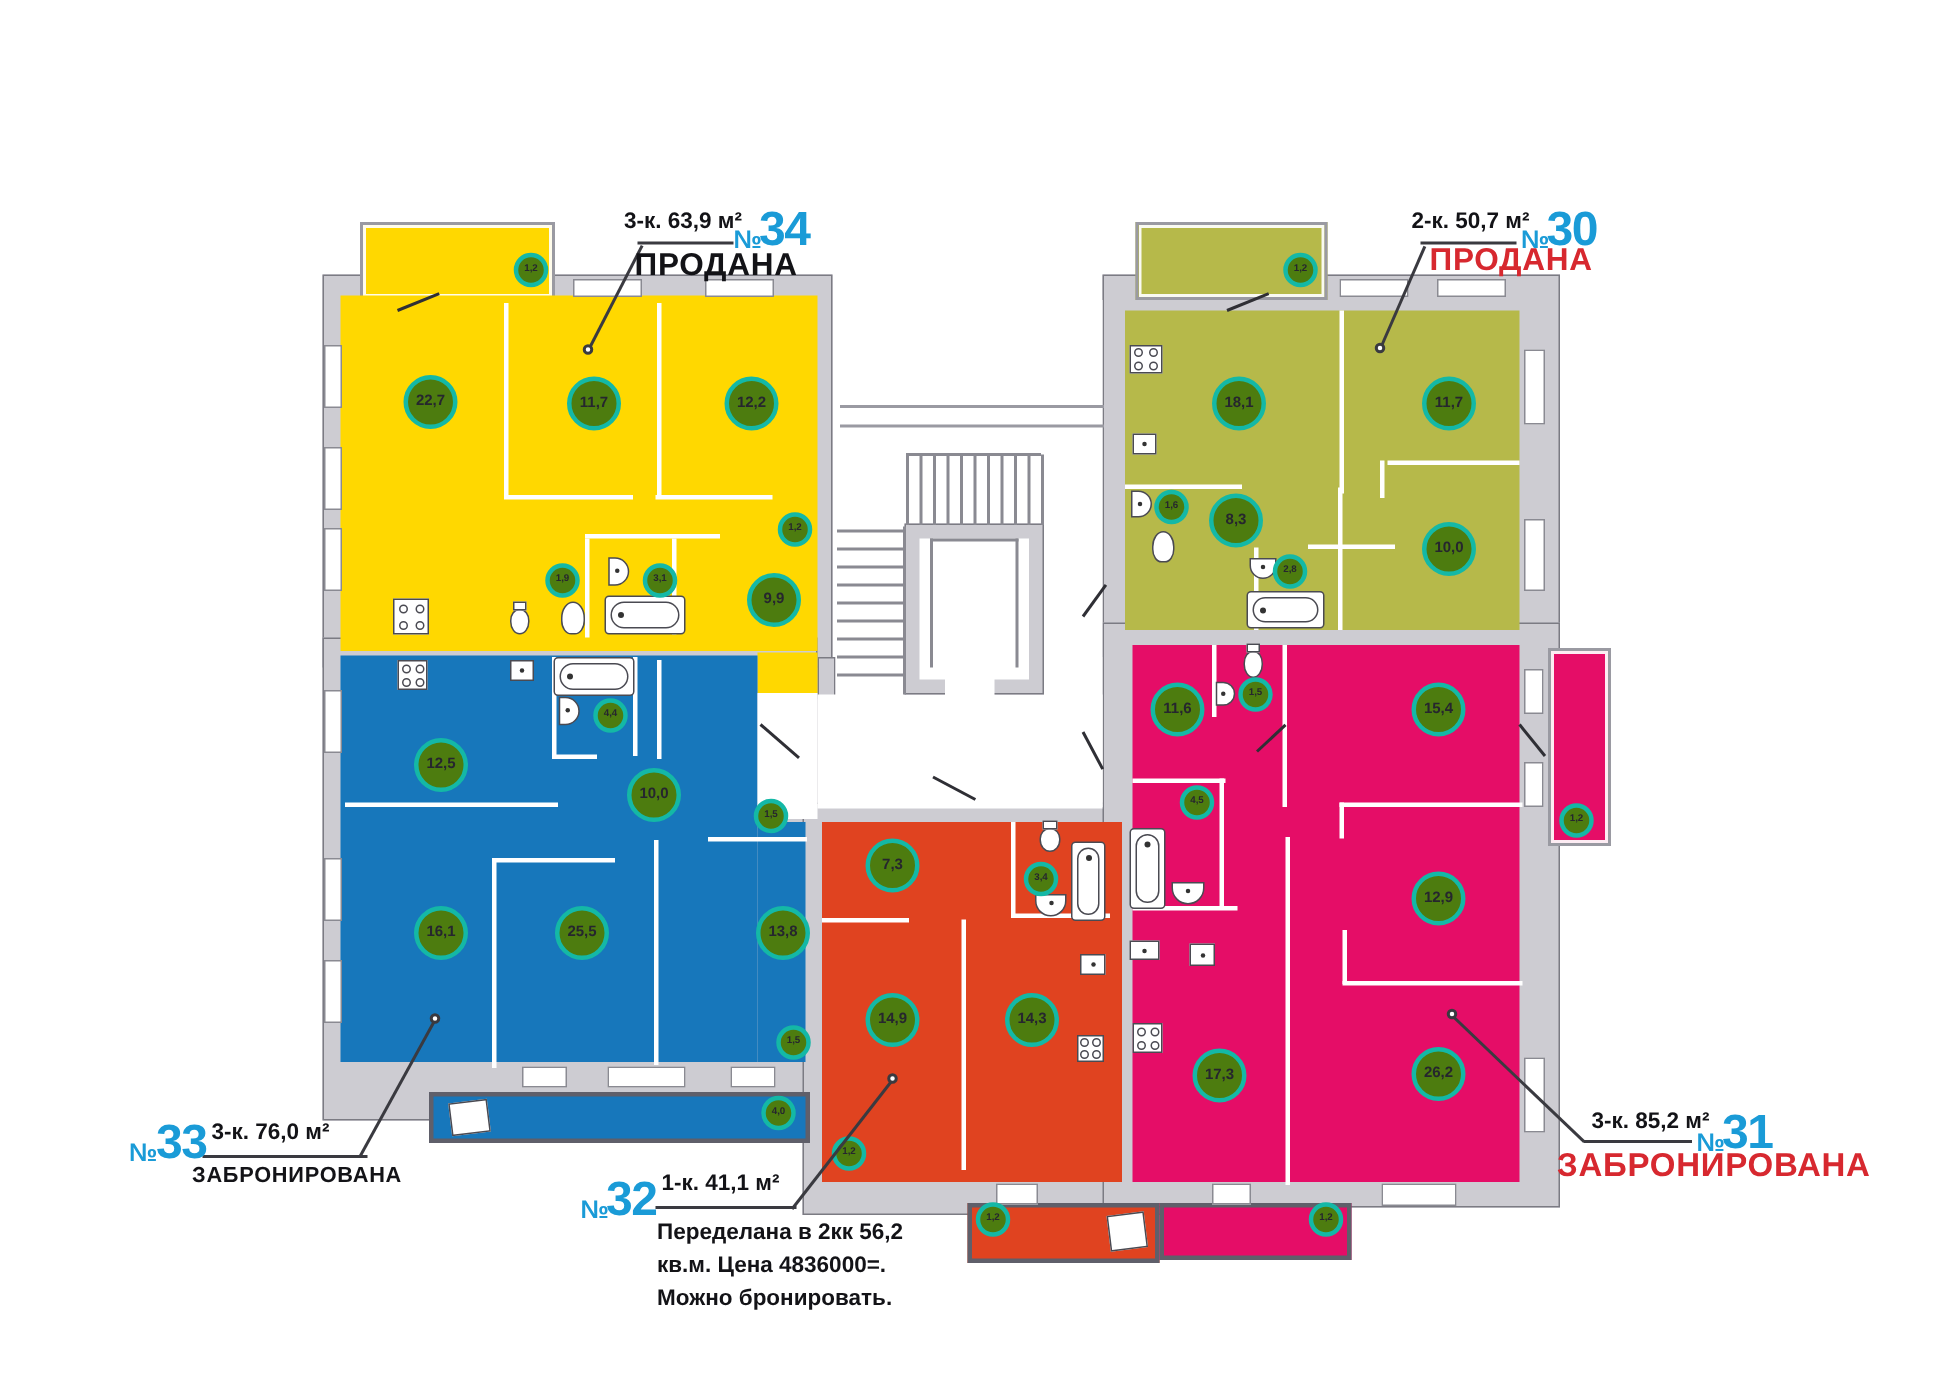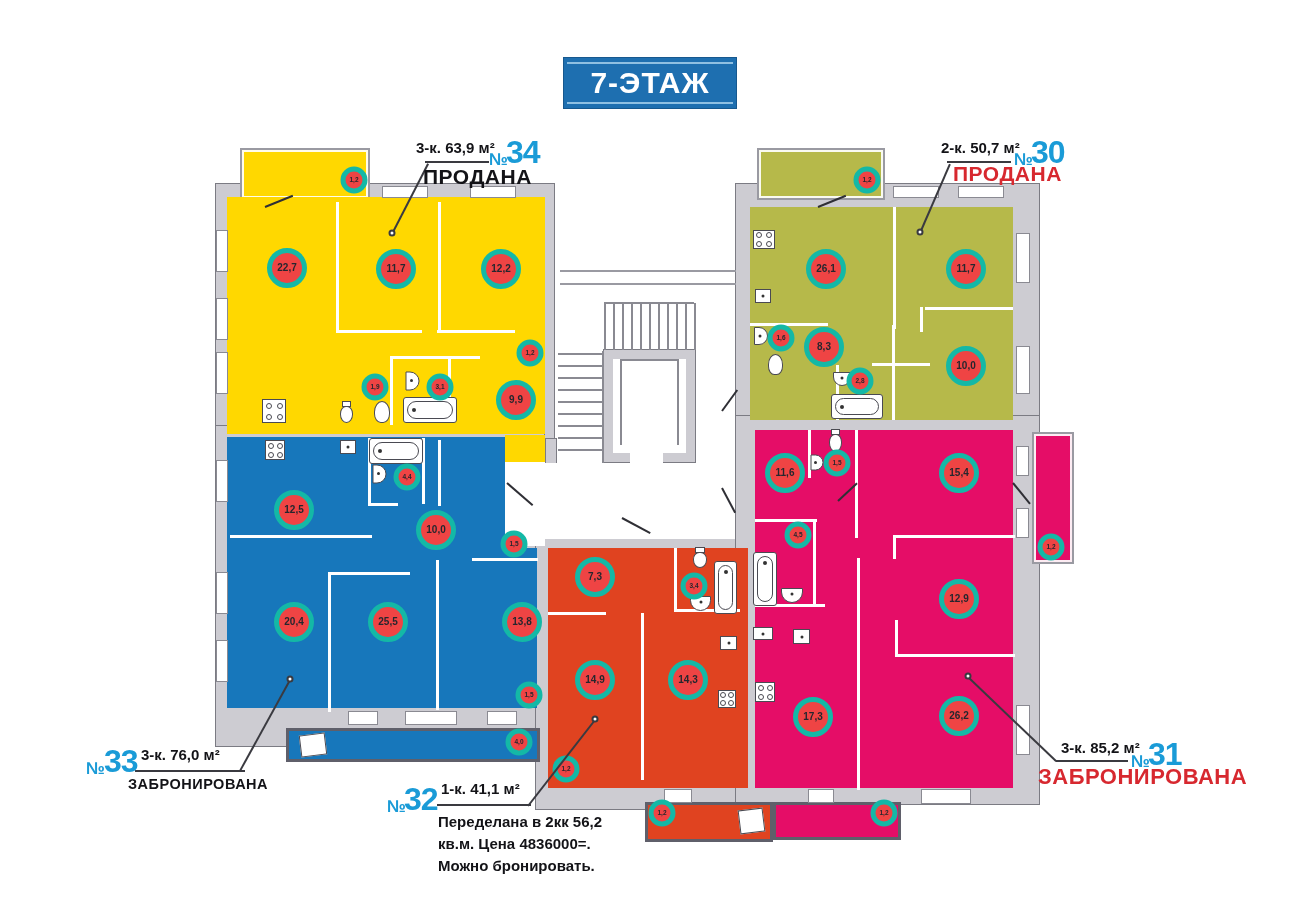--- a/index.html
+++ b/index.html
@@ -6,21 +6,21 @@
   #stage{position:relative;width:1300px;height:920px;background:#fff;overflow:hidden;
          font-family:"Liberation Sans",sans-serif;}
   .wallblock{position:absolute;background:#cdccd2;border:1px solid #7b7b83;z-index:1;box-sizing:border-box;}
   .fill{position:absolute;z-index:10;}
   .whitearea{position:absolute;background:#fff;z-index:11;}
   .part{position:absolute;background:#fff;z-index:12;}
   .grayline{position:absolute;background:#8a8a92;z-index:13;}
   .window{position:absolute;background:#fff;border:1px solid #8a8a92;z-index:14;box-sizing:border-box;}
   .balcony{position:absolute;z-index:9;box-sizing:border-box;border:2px solid #9a9aa2;box-shadow:inset 0 0 0 2px rgba(255,255,255,.92);}
   .balcony.dark{border:3px solid #5f5f6a;box-shadow:none;}
-  .badge{position:absolute;background:#ef4444;border:5px solid #14b8a6;border-radius:50%;
+  .badge{position:absolute;background:#4d7c0f;border:3px solid #14b8a6;border-radius:50%;
          display:flex;align-items:center;justify-content:center;font-weight:bold;color:#26262e;
          transform:translate(-50%,-50%);z-index:30;line-height:1;}
   .badge.lg{width:30px;height:30px;font-size:10px;}
   .badge.sm{width:17px;height:17px;font-size:6.5px;}
   .fixture{position:absolute;z-index:20;box-sizing:border-box;}
   .stove{background:#fff;border:1px solid #4a4a52;display:grid;grid-template-columns:1fr 1fr;grid-template-rows:1fr 1fr;}
   .stove i{width:6px;height:6px;border:1px solid #4a4a52;border-radius:50%;margin:auto;box-sizing:border-box;}
   .sinkbox{background:#fff;border:1px solid #4a4a52;}
   .sinkbox::after{content:"";position:absolute;left:50%;top:50%;width:3px;height:3px;background:#333;border-radius:50%;transform:translate(-50%,-50%);}
   .toilet{background:#fff;border:1px solid #4a4a52;border-radius:45% 45% 50% 50%;}
@@ -54,23 +54,20 @@
   .elev-outer{position:absolute;background:#cdccd2;border:1px solid #7b7b83;z-index:12;box-sizing:border-box;}
   .elev-inner{position:absolute;background:#fff;z-index:13;}
   .elev-door{position:absolute;border:2px solid #8a8a92;border-bottom:none;background:transparent;z-index:14;box-sizing:border-box;}
   .halline{position:absolute;background:#9a9aa2;z-index:12;}
 </style>
 </head>
 <body>
 
 <div id="stage">
 
-  <div class="title-banner">
-    <span class="title-text">7-ЭТАЖ</span>
-  </div>
 
   <div class="wallblock" style="left:215px;top:183px;width:340px;height:262px;"></div>
   <div class="wallblock" style="left:735px;top:183px;width:305px;height:255px;"></div>
   <div class="wallblock" style="left:215px;top:425px;width:330px;height:322px;"></div>
   <div class="wallblock" style="left:535px;top:535px;width:242px;height:275px;"></div>
   <div class="wallblock" style="left:735px;top:415px;width:305px;height:390px;"></div>
   <div class="wallblock" style="left:545px;top:438px;width:12px;height:28px;"></div>
 
   <div class="balcony" style="left:240px;top:148px;width:130px;height:52px;background:#ffd800;"></div>
   <div class="balcony" style="left:757px;top:148px;width:128px;height:52px;background:#b6b94a;"></div>
@@ -255,33 +252,33 @@
 
   <div class="badge lg" style="left:287px;top:268px;">22,7</div>
   <div class="badge lg" style="left:396px;top:269px;">11,7</div>
   <div class="badge lg" style="left:501px;top:269px;">12,2</div>
   <div class="badge sm" style="left:530px;top:353px;">1,2</div>
   <div class="badge sm" style="left:375px;top:387px;">1,9</div>
   <div class="badge sm" style="left:440px;top:387px;">3,1</div>
   <div class="badge lg" style="left:516px;top:400px;">9,9</div>
   <div class="badge sm" style="left:354px;top:180px;">1,2</div>
 
-  <div class="badge lg" style="left:826px;top:269px;">26,1</div>
+  <div class="badge lg" style="left:826px;top:269px;">18,1</div>
   <div class="badge lg" style="left:966px;top:269px;">11,7</div>
   <div class="badge sm" style="left:781px;top:338px;">1,6</div>
   <div class="badge lg" style="left:824px;top:347px;">8,3</div>
   <div class="badge sm" style="left:860px;top:381px;">2,8</div>
   <div class="badge lg" style="left:966px;top:366px;">10,0</div>
   <div class="badge sm" style="left:867px;top:180px;">1,2</div>
 
   <div class="badge lg" style="left:294px;top:510px;">12,5</div>
   <div class="badge sm" style="left:407px;top:477px;">4,4</div>
   <div class="badge lg" style="left:436px;top:530px;">10,0</div>
   <div class="badge sm" style="left:514px;top:544px;">1,5</div>
-  <div class="badge lg" style="left:294px;top:622px;">20,4</div>
+  <div class="badge lg" style="left:294px;top:622px;">16,1</div>
   <div class="badge lg" style="left:388px;top:622px;">25,5</div>
   <div class="badge lg" style="left:522px;top:622px;">13,8</div>
   <div class="badge sm" style="left:529px;top:695px;">1,5</div>
   <div class="badge sm" style="left:519px;top:742px;">4,0</div>
 
   <div class="badge lg" style="left:595px;top:577px;">7,3</div>
   <div class="badge sm" style="left:694px;top:586px;">3,4</div>
   <div class="badge lg" style="left:595px;top:680px;">14,9</div>
   <div class="badge lg" style="left:688px;top:680px;">14,3</div>
   <div class="badge sm" style="left:566px;top:769px;">1,2</div>

